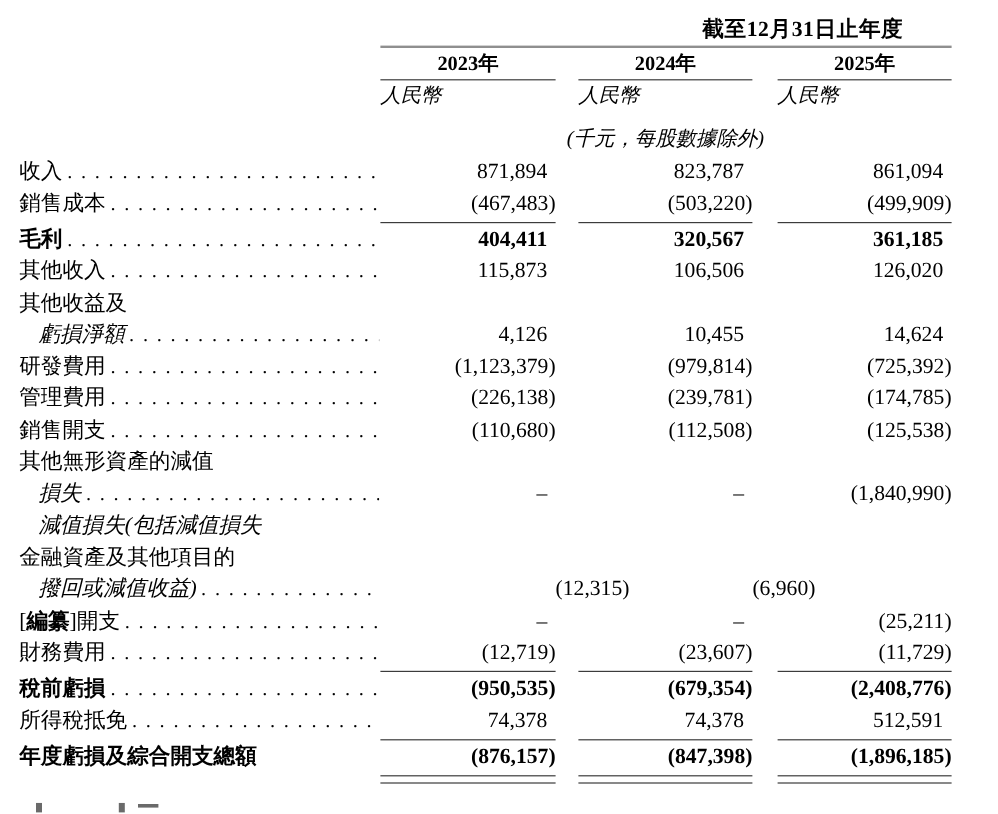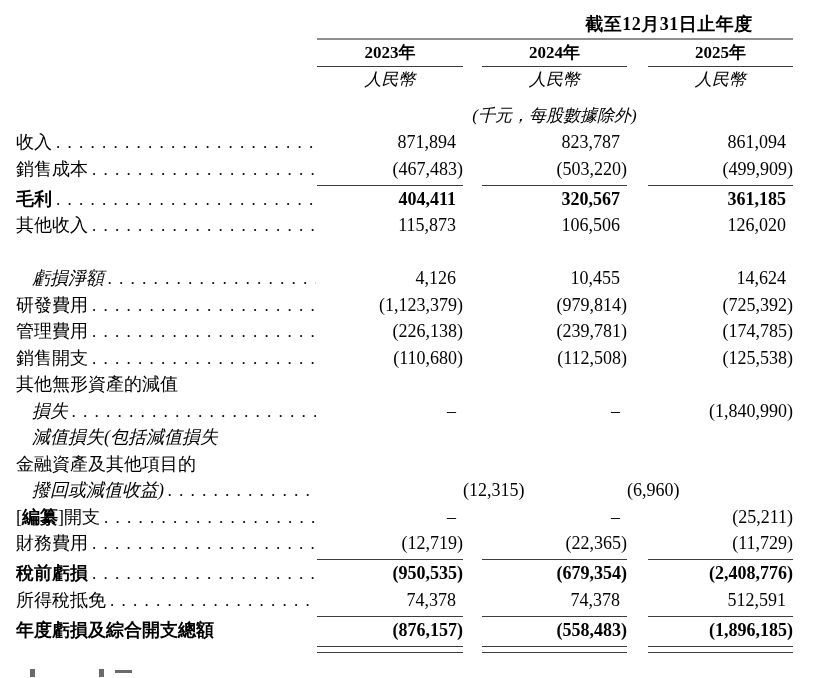--- a/index.html
+++ b/index.html
@@ -15,21 +15,21 @@
   
   .grid{display:grid;grid-template-columns:301px 146px 19px 145px 21px 145px;}
 
   
   .trow{height:25px;line-height:24px;gap:38px;}
   .ptitle{grid-column:2/7;text-align:center;font-weight:700;font-size:18px;letter-spacing:.5px;}
   .topline{grid-column:2/7;border-top:2px solid var(--rule-gray);height:0;margin-top:1px;}
   .yrow{height:27px;line-height:26px;}
   .ycell{text-align:center;font-weight:700;font-size:17px;border-bottom:1.4px solid var(--rule);}
   .crow{height:25px;line-height:22px;}
-  .ccell{text-align:center;font-style:italic;font-size:17px;padding-top:2px;}
+  .ccell{font-style:italic;font-size:17px;padding-top:2px;}
   .nrow{margin-top:13px;height:24px;line-height:22px;}
   .note{grid-column:4;display:flex;justify-content:center;font-style:italic;font-size:17px;white-space:nowrap;}
 
   
   #rows{}
   .row{height:26.5px;line-height:26.5px;font-size:18px;}
   .row.lb{height:30px;}
   .row.lb .cell{border-bottom:1.4px solid var(--rule);}
   .lbl{display:flex;align-items:baseline;overflow:hidden;white-space:nowrap;}
   .lbl.ind{padding-left:16px;font-style:italic;}
@@ -130,20 +130,24 @@
           <span class="ltext"><span>其他收入</span></span>
           <span class="leader">. . . . . . . . . . . . . . . . . . . . . . . . . . . . . . . . . . . . . . . . . . . . . . . . . . . . . . . . . . . . </span>
         </div>
         <div class="cell pr">115,873</div>
         <div class="gap"></div>
         <div class="cell pr">106,506</div>
         <div class="gap"></div>
         <div class="cell pr">126,020</div>
       </div>
       <div class="grid row">
+        <div class="lbl">
+          <span class="ltext"><span>其他收益及</span></span>
+          <span class="leader"></span>
+        </div>
         <div class="cell"></div>
         <div class="gap"></div>
         <div class="cell"></div>
         <div class="gap"></div>
         <div class="cell"></div>
       </div>
       <div class="grid row">
         <div class="lbl ind">
           <span class="ltext"><span>虧損淨額</span></span>
           <span class="leader">. . . . . . . . . . . . . . . . . . . . . . . . . . . . . . . . . . . . . . . . . . . . . . . . . . . . . . . . . . . . </span>
@@ -252,21 +256,21 @@
         <div class="gap"></div>
         <div class="cell">(25,211)</div>
       </div>
       <div class="grid row lb">
         <div class="lbl">
           <span class="ltext"><span>財務費用</span></span>
           <span class="leader">. . . . . . . . . . . . . . . . . . . . . . . . . . . . . . . . . . . . . . . . . . . . . . . . . . . . . . . . . . . . </span>
         </div>
         <div class="cell">(12,719)</div>
         <div class="gap"></div>
-        <div class="cell">(22,365)</div>
+        <div class="cell">(23,607)</div>
         <div class="gap"></div>
         <div class="cell">(11,729)</div>
       </div>
       <div class="grid row bold">
         <div class="lbl">
           <span class="ltext"><span>稅前虧損</span></span>
           <span class="leader">. . . . . . . . . . . . . . . . . . . . . . . . . . . . . . . . . . . . . . . . . . . . . . . . . . . . . . . . . . . . </span>
         </div>
         <div class="cell">(950,535)</div>
         <div class="gap"></div>
@@ -285,21 +289,21 @@
         <div class="gap"></div>
         <div class="cell pr">512,591</div>
       </div>
       <div class="grid row bold">
         <div class="lbl">
           <span class="ltext"><span>年度虧損及綜合開支總額</span></span>
           <span class="leader"></span>
         </div>
         <div class="cell">(876,157)</div>
         <div class="gap"></div>
-        <div class="cell">(558,483)</div>
+        <div class="cell">(847,398)</div>
         <div class="gap"></div>
         <div class="cell">(1,896,185)</div>
       </div>
       <div class="grid dlrow">
         <div></div>
         <div class="dline"></div>
         <div class="gap"></div>
         <div class="dline"></div>
         <div class="gap"></div>
         <div class="dline"></div>

